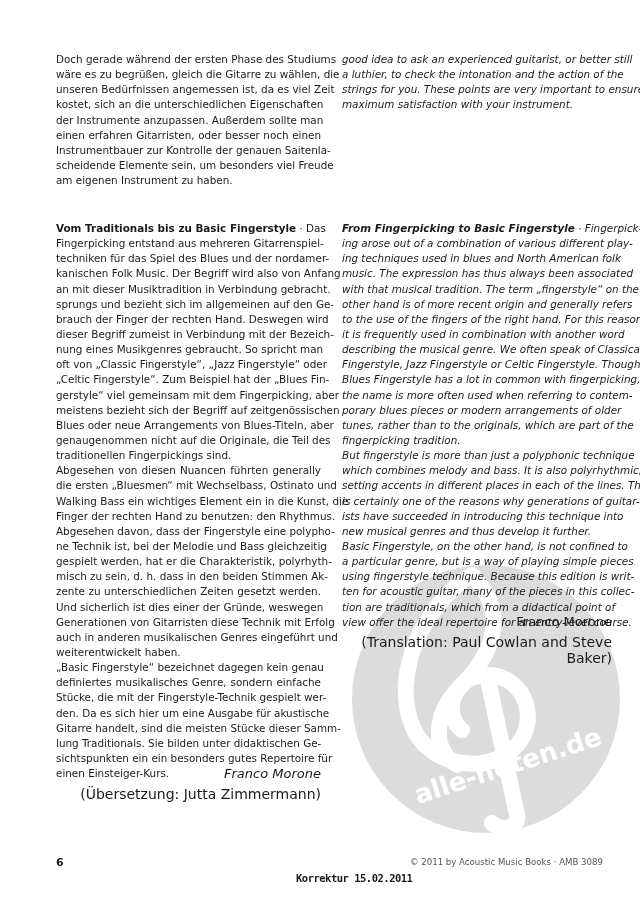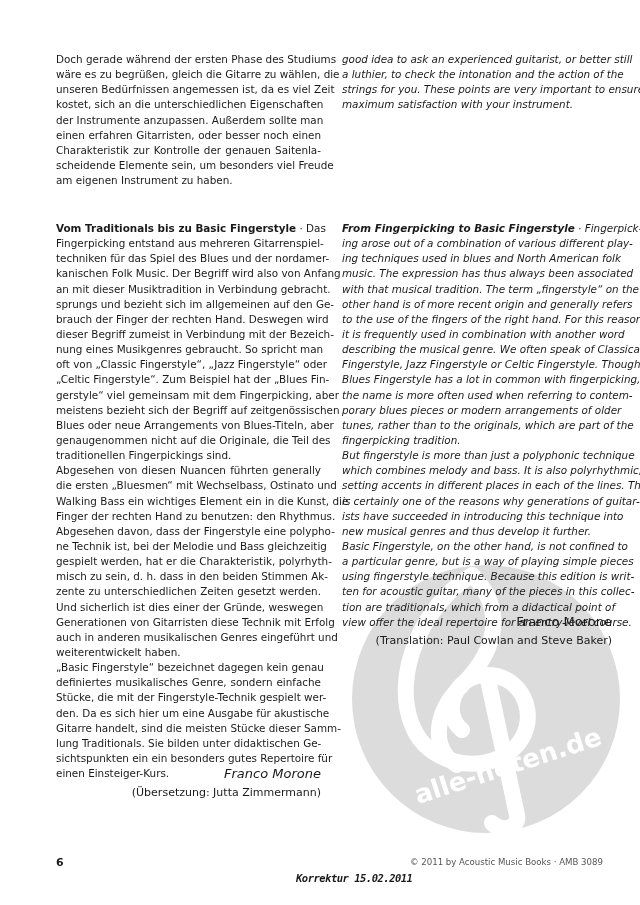--- a/index.html
+++ b/index.html
@@ -11,44 +11,44 @@
     position: absolute; left: 352px; top: 565px; width: 268px; height: 268px;
   }
   .col { position: absolute; font-size: 10.4px; line-height: 15.15px; }
   .col-left { left: 56px; width: 265px; }
   .col-right { left: 342px; width: 270px; font-style: italic; }
   .line { display: block; text-align: justify; text-align-last: justify; white-space: nowrap; height: 15.15px; }
   .line.last { text-align-last: left; }
   .heading { font-weight: bold; font-style: normal; }
   .col-right .heading { font-style: italic; }
   .signature { position: absolute; font-size: 13px; text-align: right; }
-  .sig-small { position: absolute; font-size: 11px; text-align: right; }
+  .sig-small { position: absolute; font-size: 14px; text-align: right; }
   .page-number { position: absolute; left: 56px; top: 856px; font-size: 11px; font-weight: bold; }
   .copyright { position: absolute; right: 37px; top: 857px; font-size: 8.6px; color: #555; }
-  .stamp { position: absolute; left: 280px; top: 872px; font-size: 10.5px; font-weight: bold; font-style: italic; font-family: "DejaVu Sans Mono", monospace; letter-spacing: -0.5px; padding-left: 16px; }
+  .stamp { position: absolute; left: 280px; top: 872px; font-size: 10.5px; font-weight: bold; font-family: "DejaVu Sans Mono", monospace; letter-spacing: -0.5px; padding-left: 16px; }
 </style>
 </head>
 <body>
 
 <svg class="watermark" viewBox="0 0 268 268">
   <circle cx="134" cy="134" r="134" fill="#dcdcdc"></circle>
   <path d="M120 10 C 70 40, 40 110, 60 160 C 75 200, 130 210, 160 185 C 190 160, 175 110, 135 110 C 100 110, 90 150, 110 165
            M120 10 C 150 40, 150 80, 110 120 C 80 150, 80 185, 105 200
            M135 110 L 165 250 C 168 262, 150 268, 140 258" fill="none" stroke="#ffffff" stroke-width="16" stroke-linecap="round"></path>
   <text x="60" y="218" transform="rotate(-18 130 210)" font-size="26" font-weight="bold" fill="#ffffff" font-family="DejaVu Sans, sans-serif">alle-noten.de</text>
 </svg>
 
 <div class="col col-left" style="top:52px;" id="de-intro">
     <span class="line">Doch gerade während der ersten Phase des Studiums</span>
     <span class="line">wäre es zu begrüßen, gleich die Gitarre zu wählen, die</span>
     <span class="line">unseren Bedürfnissen angemessen ist, da es viel Zeit</span>
     <span class="line">kostet, sich an die unterschiedlichen Eigenschaften</span>
     <span class="line">der Instrumente anzupassen. Außerdem sollte man</span>
     <span class="line">einen erfahren Gitarristen, oder besser noch einen</span>
-    <span class="line">Charakteristik zur Kontrolle der genauen Saitenla-</span>
+    <span class="line">Instrumentbauer zur Kontrolle der genauen Saitenla-</span>
     <span class="line">scheidende Elemente sein, um besonders viel Freude</span>
     <span class="line last">am eigenen Instrument zu haben.</span>
   </div>
 
 <div class="col col-right" style="top:52px;" id="en-intro">
     <span class="line">good idea to ask an experienced guitarist, or better still</span>
     <span class="line">a luthier, to check the intonation and the action of the</span>
     <span class="line">strings for you. These points are very important to ensure</span>
     <span class="line last">maximum satisfaction with your instrument.</span>
   </div>

